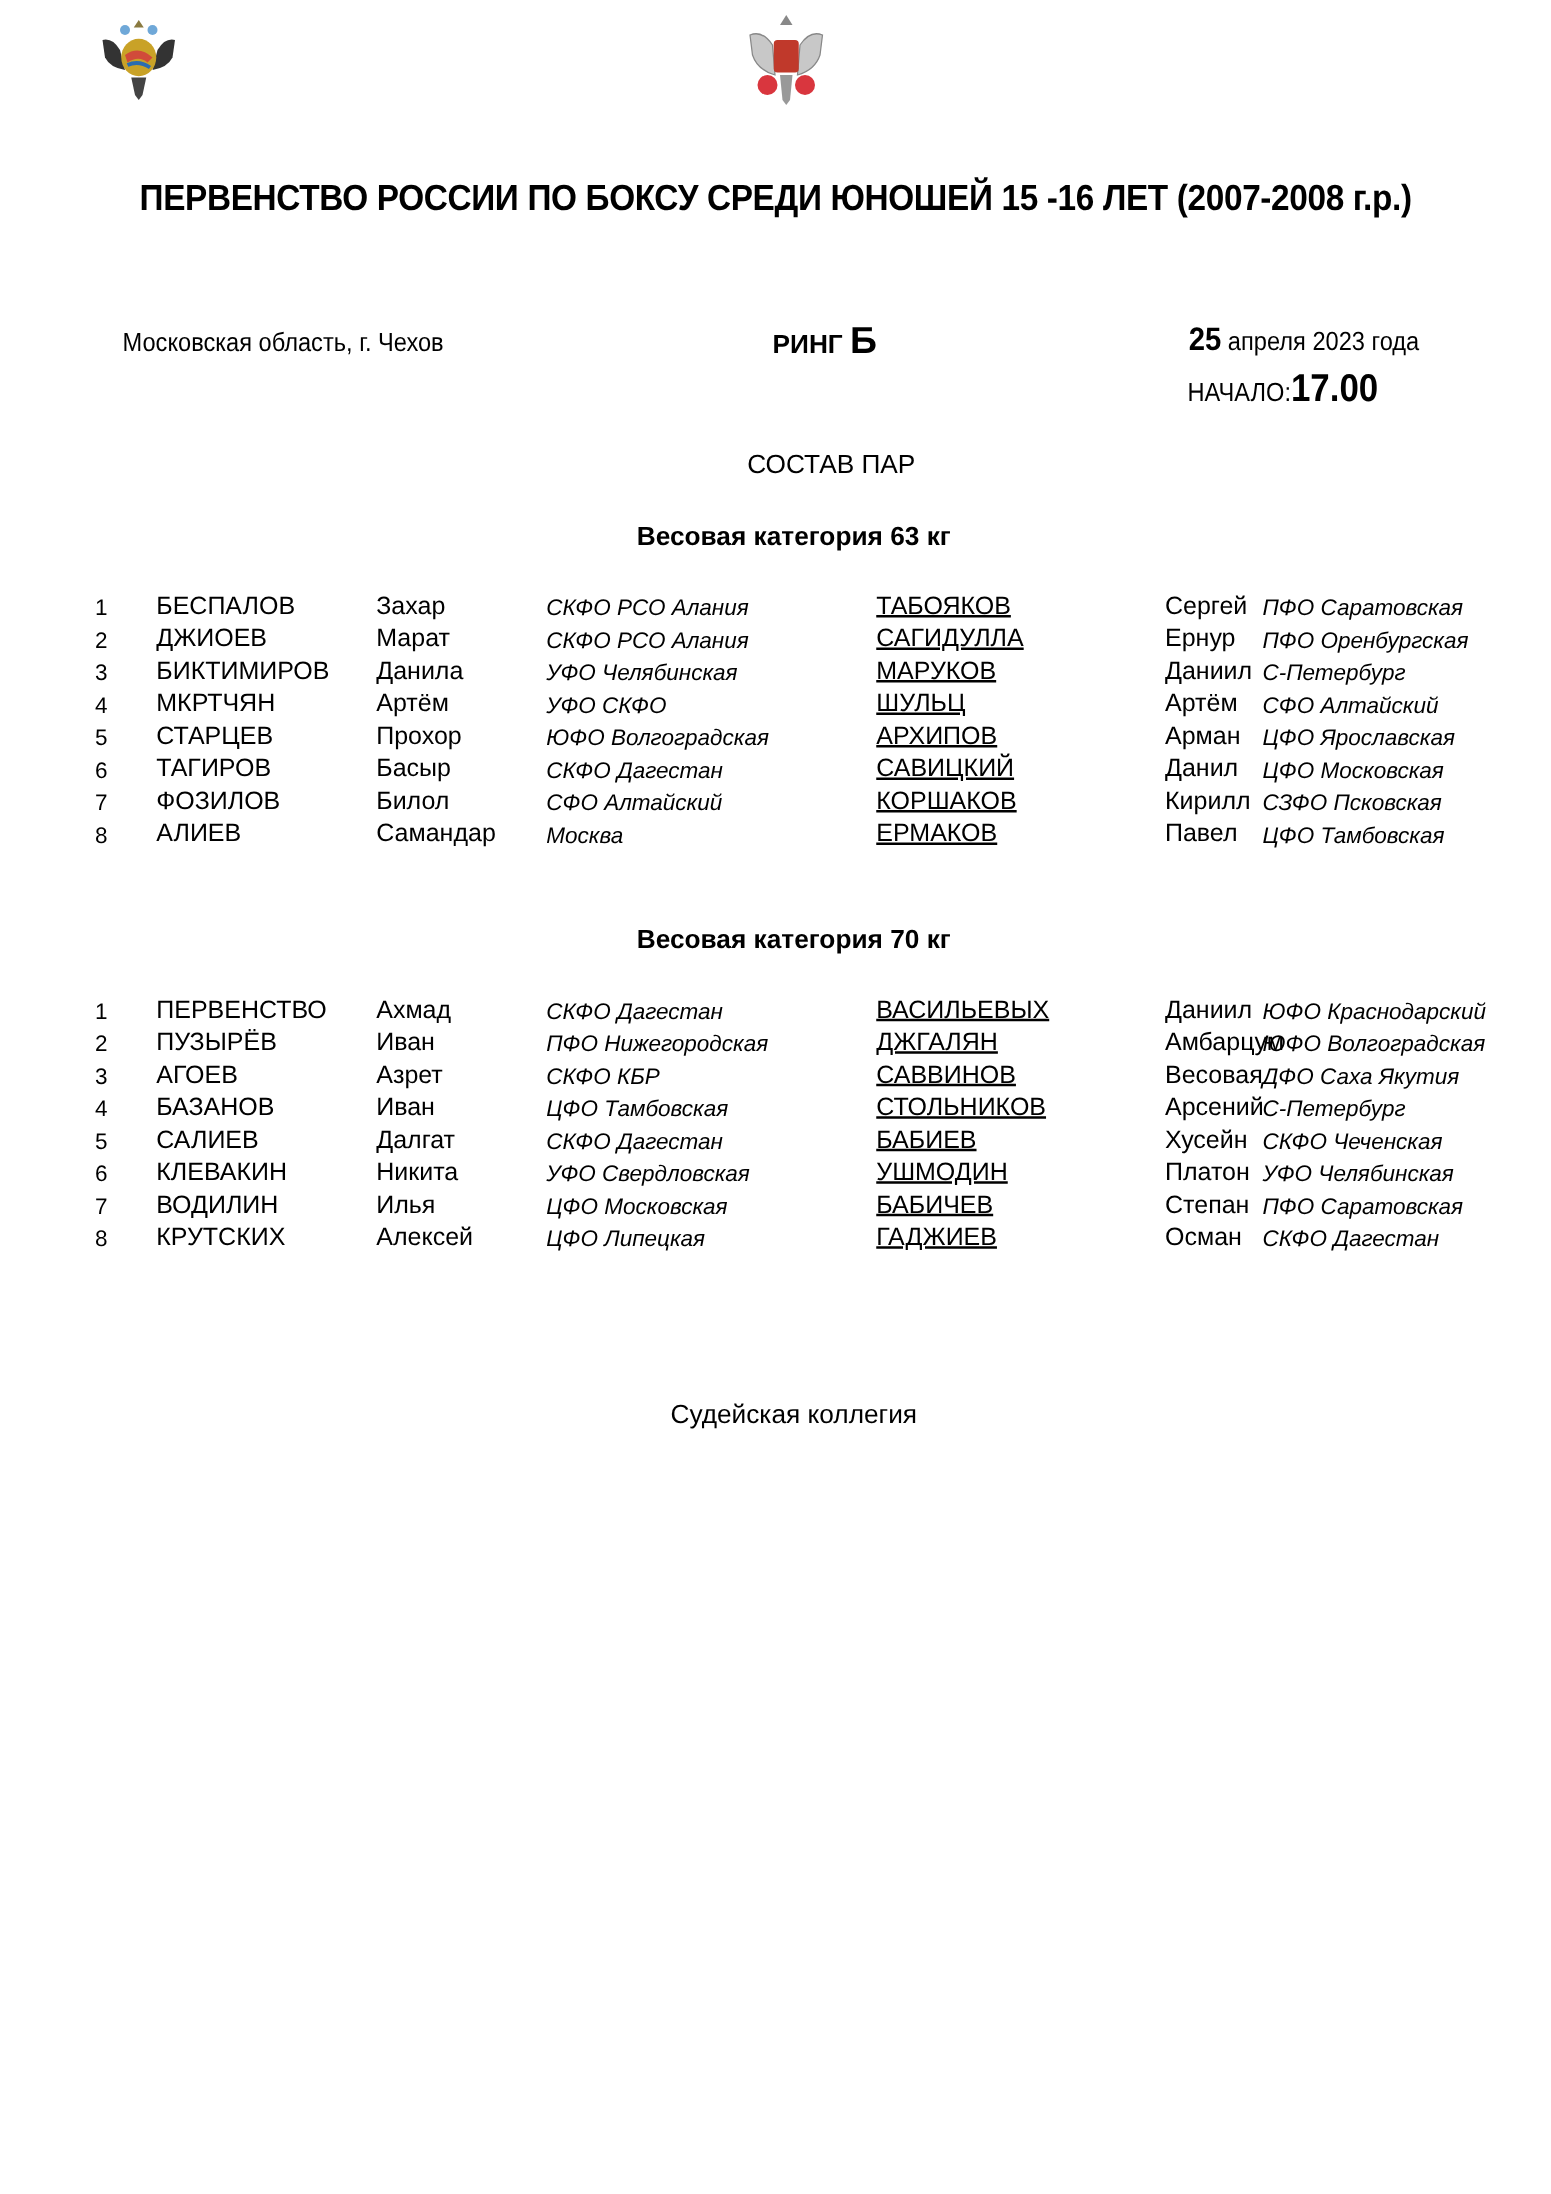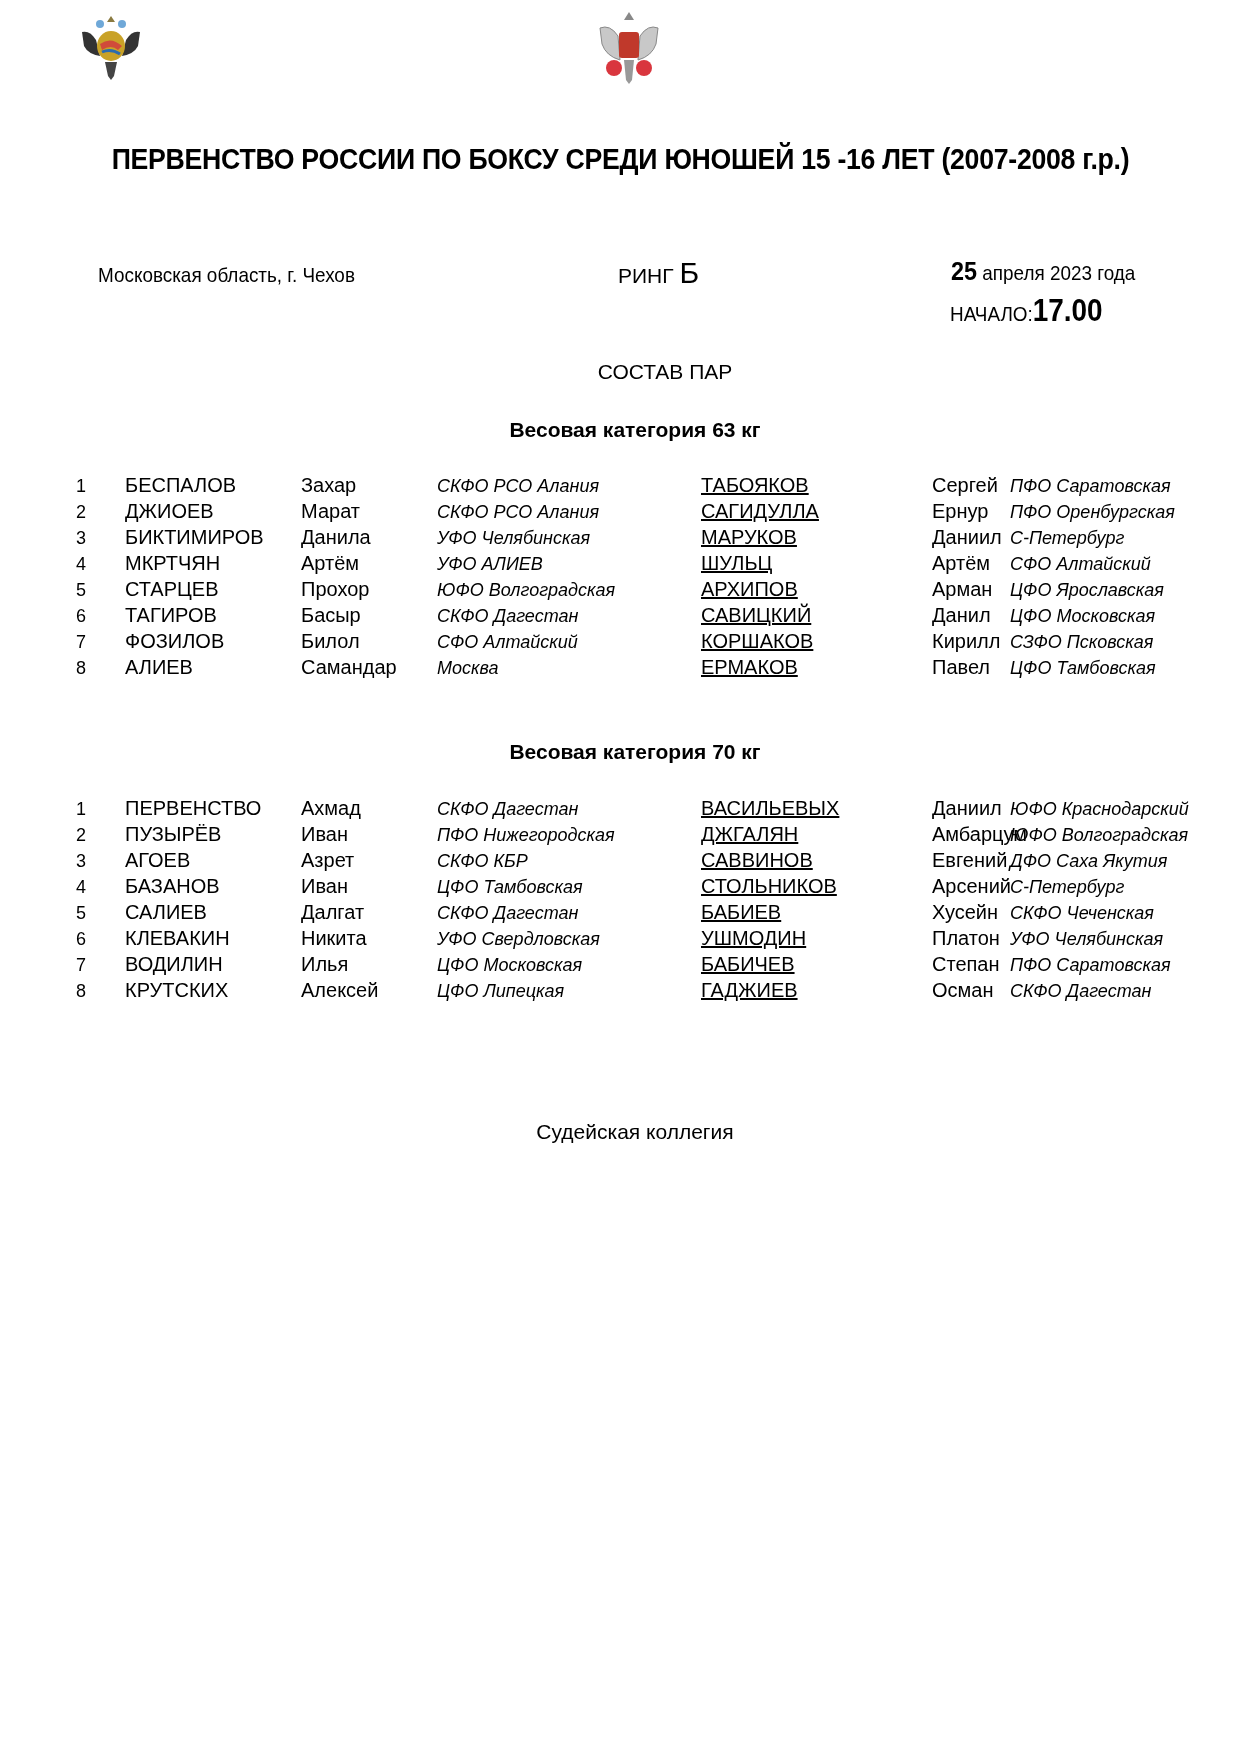--- a/index.html
+++ b/index.html
@@ -8,21 +8,21 @@
       font-family: "Liberation Sans", sans-serif; color: #000;
     }
     .abs { position: absolute; white-space: nowrap; }
     .logo { position: absolute; }
     .title {
       left: 0; width: 1241px; top: 143px; text-align: center;
       font-size: 29px; font-weight: bold; transform: scaleX(0.92); transform-origin: center;
       letter-spacing: -0.3px;
     }
     .loc { left: 98px; top: 263px; font-size: 21px; transform: scaleX(0.9); transform-origin: left; }
-    .ring { left: 618px; top: 256px; font-size: 21px; font-weight: normal; }
+    .ring { left: 618px; top: 256px; font-size: 21px; font-weight: bold; }
     .ring .letter { font-size: 30px; }
     .date { left: 951px; top: 256px; font-size: 21px; transform: scaleX(0.9); transform-origin: left; }
     .date .day { font-size: 26px; font-weight: bold; }
     .start { left: 950px; top: 293px; font-size: 21px; transform: scaleX(0.9); transform-origin: left; }
     .start .time { font-size: 31px; font-weight: bold; }
     .sostav { left: 0; width: 1330px; top: 360px; text-align: center; font-size: 21px; }
     .cat { left: 0; width: 1270px; text-align: center; font-size: 21px; font-weight: bold; }
     .row { position: absolute; left: 0; width: 1241px; height: 26px; font-size: 20px; }
     .row span { position: absolute; white-space: nowrap; top: 0; }
     .c-num { left: 76px; font-size: 18px; top: 2px !important; }
@@ -104,21 +104,21 @@
       <span class="c-fn1">Данила</span>
       <span class="c-rg1">УФО Челябинская</span>
       <span class="c-ln2">МАРУКОВ</span>
       <span class="c-fn2">Даниил</span>
       <span class="c-rg2">С-Петербург</span>
     </div>
     <div class="row" style="top: 552px;">
       <span class="c-num">4</span>
       <span class="c-ln1">МКРТЧЯН</span>
       <span class="c-fn1">Артём</span>
-      <span class="c-rg1">УФО АЛИЕВ</span>
+      <span class="c-rg1">УФО СКФО</span>
       <span class="c-ln2">ШУЛЬЦ</span>
       <span class="c-fn2">Артём</span>
       <span class="c-rg2">СФО Алтайский</span>
     </div>
     <div class="row" style="top: 578px;">
       <span class="c-num">5</span>
       <span class="c-ln1">СТАРЦЕВ</span>
       <span class="c-fn1">Прохор</span>
       <span class="c-rg1">ЮФО Волгоградская</span>
       <span class="c-ln2">АРХИПОВ</span>
@@ -173,21 +173,21 @@
       <span class="c-ln2">ДЖГАЛЯН</span>
       <span class="c-fn2">Амбарцум</span>
       <span class="c-rg2">ЮФО Волгоградская</span>
     </div>
     <div class="row" style="top: 849px;">
       <span class="c-num">3</span>
       <span class="c-ln1">АГОЕВ</span>
       <span class="c-fn1">Азрет</span>
       <span class="c-rg1">СКФО КБР</span>
       <span class="c-ln2">САВВИНОВ</span>
-      <span class="c-fn2">Евгений</span>
+      <span class="c-fn2">Весовая</span>
       <span class="c-rg2">ДФО Саха Якутия</span>
     </div>
     <div class="row" style="top: 875px;">
       <span class="c-num">4</span>
       <span class="c-ln1">БАЗАНОВ</span>
       <span class="c-fn1">Иван</span>
       <span class="c-rg1">ЦФО Тамбовская</span>
       <span class="c-ln2">СТОЛЬНИКОВ</span>
       <span class="c-fn2">Арсений</span>
       <span class="c-rg2">С-Петербург</span>

